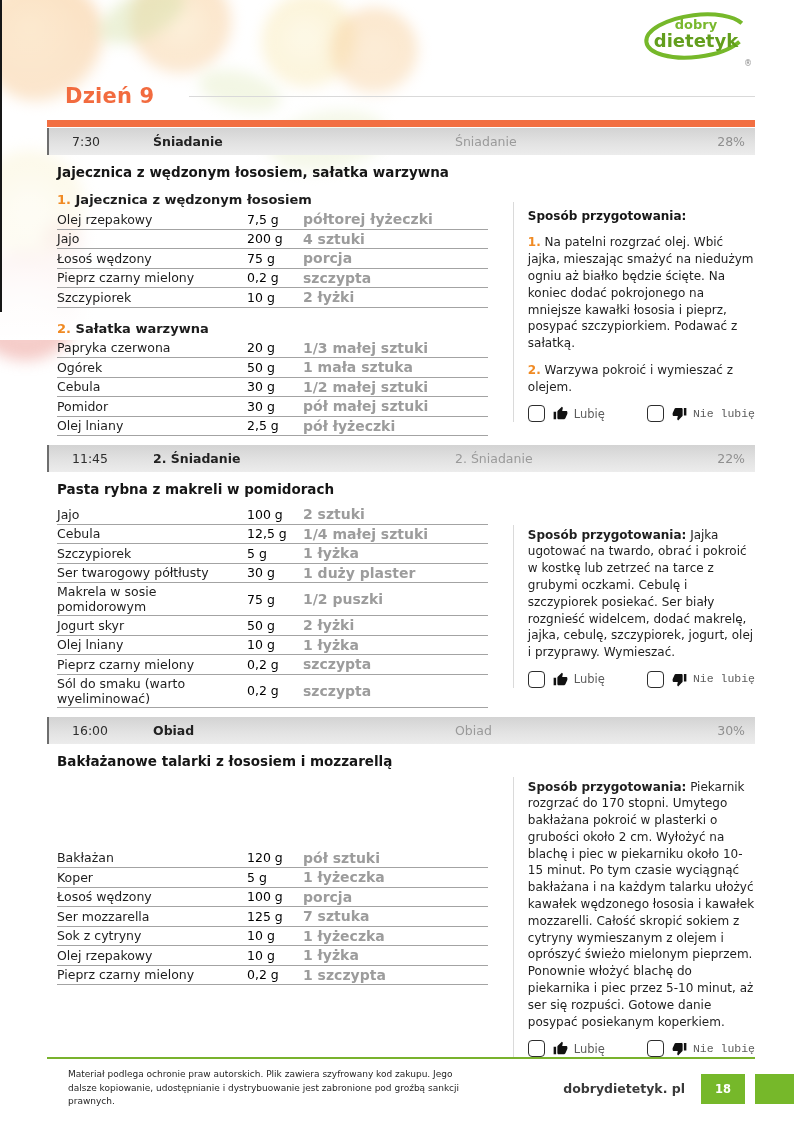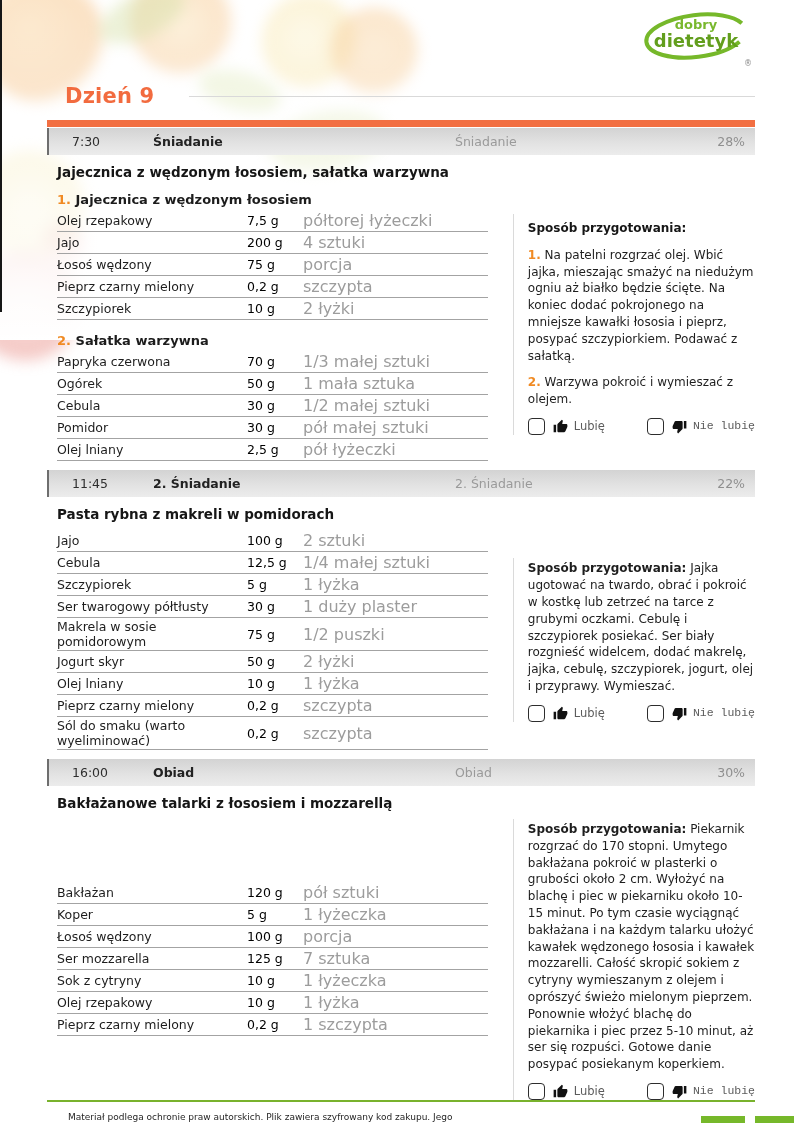--- a/index.html
+++ b/index.html
@@ -54,21 +54,21 @@
   .col-left { width:440px; }
   .col-right { flex:1; border-left:1px solid #dadada; padding-left:14px; margin-left:0; font-size:12px; color:#1e1e1e; line-height:1.4; padding-top:2px; }
 
   .recipe-head { margin:4px 0 3px 0; font-size:13px; font-weight:600; color:#1c1c1c; }
   .recipe-head .num { color:#f08a23; font-weight:bold; }
   .recipe-head + .ing-table { margin-top:2px; }
   .ing-table { width:431px; }
   .ing-row { display:flex; align-items:center; min-height:19.5px; border-bottom:1px solid #a3a3a3; padding:1px 0; }
   .ing-name { width:190px; font-size:12.5px; color:#1d1d1d; line-height:1.2; }
   .ing-amount { width:56px; font-size:12.5px; color:#000000; }
-  .ing-measure { flex:1; font-size:16px; color:#9c9c9c; }
+  .ing-measure { flex:1; font-size:14px; color:#9c9c9c;font-weight:bold; }
   .recipe + .recipe { margin-top:13px; }
 
   .prep-heading { font-weight:bold; margin:4px 0 10px 0; color:#161616; }
   .prep-step { margin:0 0 10px 0; }
   .prep-step .num { color:#f08a23; font-weight:bold; }
   .prep-inline strong { font-weight:bold; }
 
   .like-row { display:flex; align-items:center; margin-top:10px; }
   .like-group { display:flex; align-items:center; }
   .like-group + .like-group { margin-left:42px;font-family:Liberation Mono, monospace; }
@@ -167,21 +167,21 @@
             </div>
           </div>
           <div class="recipe">
             <div class="recipe-head">
               <span class="num">2.</span>
               <span>Sałatka warzywna</span>
             </div>
             <div class="ing-table">
               <div class="ing-row">
                 <span class="ing-name">Papryka czerwona</span>
-                <span class="ing-amount">70 g</span>
+                <span class="ing-amount">20 g</span>
                 <span class="ing-measure">1/3 małej sztuki</span>
               </div>
               <div class="ing-row">
                 <span class="ing-name">Ogórek</span>
                 <span class="ing-amount">50 g</span>
                 <span class="ing-measure">1 mała sztuka</span>
               </div>
               <div class="ing-row">
                 <span class="ing-name">Cebula</span>
                 <span class="ing-amount">30 g</span>

